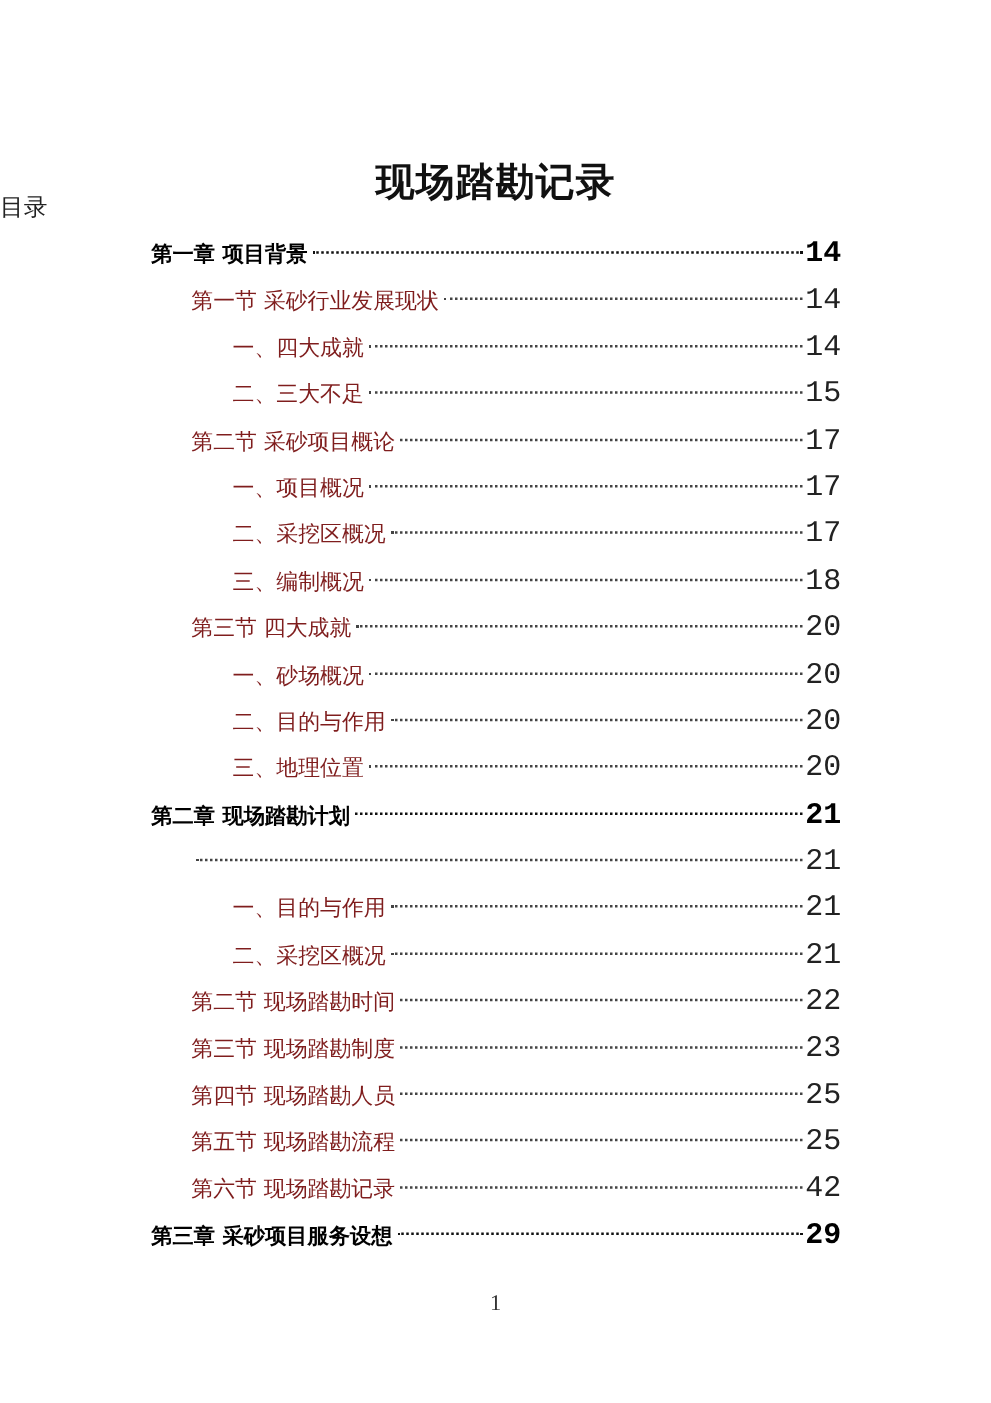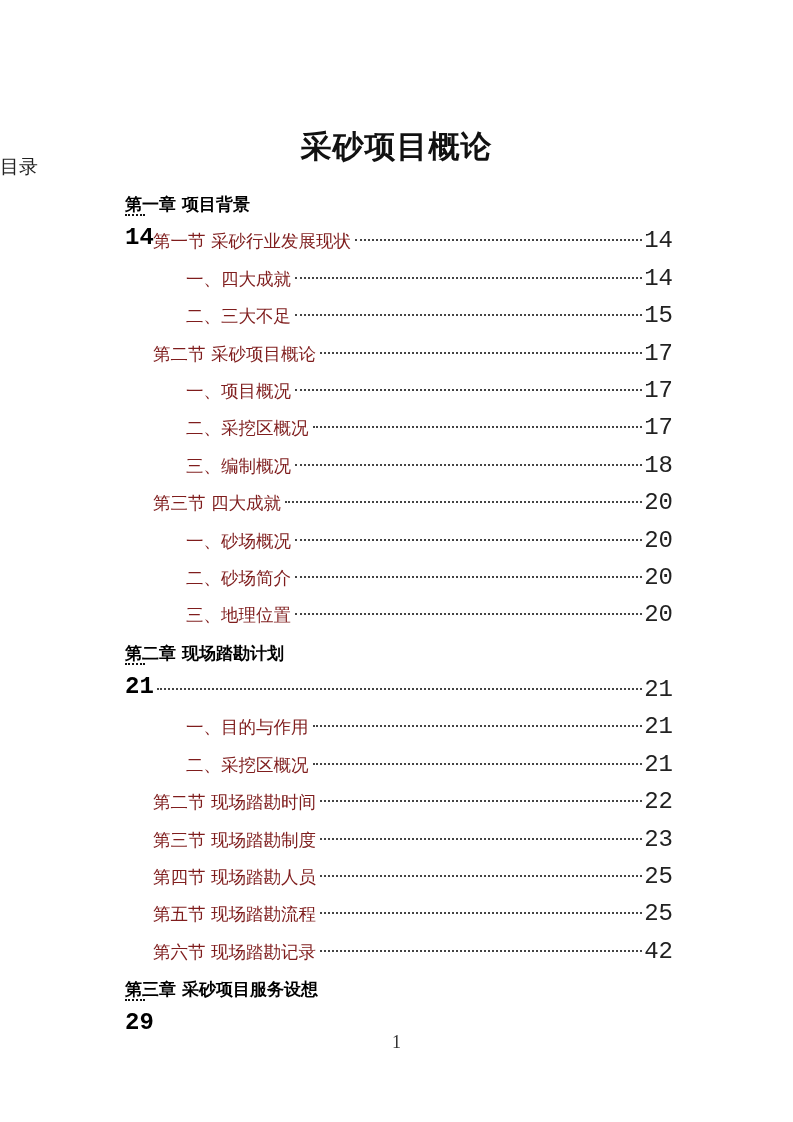--- a/index.html
+++ b/index.html
@@ -54,21 +54,20 @@
       height: 37.4px;
       line-height: 32px;
       font-size: 17.5px;
       white-space: nowrap;
     }
     .toc-row.level-0 {
       padding-left: 0;
       font-weight: bold;
       font-family: "DejaVu Sans", "Liberation Sans", sans-serif;
       font-size: 17px;
-      flex-direction: column;
     }
     .toc-row.level-1 { padding-left: 32px; }
     .toc-row.level-2 { padding-left: 65px; }
     .toc-text {
       flex: 0 0 auto;
       font-family: "DejaVu Sans", "Liberation Sans", sans-serif;
       font-weight: inherit;
       color: #7f1d1d;
     }
     .toc-row.level-0 .toc-text { color: #000; }
@@ -99,21 +98,21 @@
       width: 793px;
       text-align: center;
       font-size: 18px;
       font-family: "Liberation Serif", "DejaVu Serif", serif;
       color: #333;
     }
   </style>
 </head>
 <body>
 
-<h1 class="doc-title">采砂项目概论</h1>
+<h1 class="doc-title">现场踏勘记录</h1>
 <div class="toc-heading">目录</div>
 
 <ul class="toc-list">
   <li class="toc-row level-0">
       <span class="toc-text">第一章  项目背景</span>
       <span class="toc-leader"></span>
       <span class="toc-page">14</span>
     </li>
   <li class="toc-row level-1">
       <span class="toc-text">第一节  采砂行业发展现状</span>
@@ -154,21 +153,21 @@
       <span class="toc-text">第三节  四大成就</span>
       <span class="toc-leader"></span>
       <span class="toc-page">20</span>
     </li>
   <li class="toc-row level-2">
       <span class="toc-text">一、砂场概况</span>
       <span class="toc-leader"></span>
       <span class="toc-page">20</span>
     </li>
   <li class="toc-row level-2">
-      <span class="toc-text">二、砂场简介</span>
+      <span class="toc-text">二、目的与作用</span>
       <span class="toc-leader"></span>
       <span class="toc-page">20</span>
     </li>
   <li class="toc-row level-2">
       <span class="toc-text">三、地理位置</span>
       <span class="toc-leader"></span>
       <span class="toc-page">20</span>
     </li>
   <li class="toc-row level-0">
       <span class="toc-text">第二章  现场踏勘计划</span>

